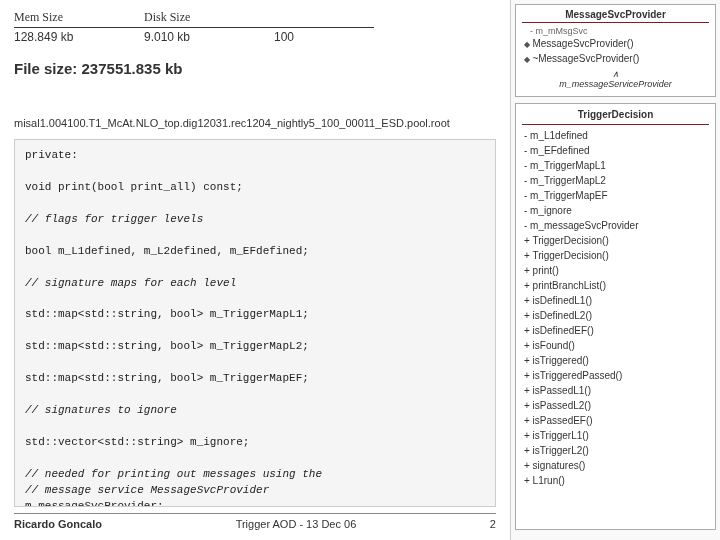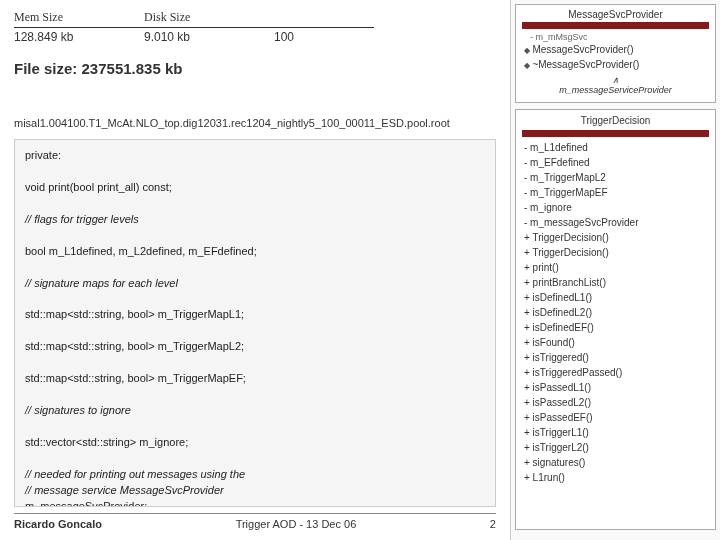--- a/index.html
+++ b/index.html
@@ -68,21 +68,21 @@
       color: #333;
       word-break: break-all;
       margin-top: 40px;
     }
 
     .code-block {
       background: #f5f5f5;
       border: 1px solid #ccc;
       padding: 8px 10px;
       margin: 6px 0;
-      font-family: Liberation Sans, sans-serif;
+      font-family: Liberation Mono, monospace;
       font-size: 11px;
       color: #222;
       line-height: 1.45;
       flex: 1;
       overflow: hidden;
     }
     .code-line { display: block; }
     .code-comment { font-style: italic; }
 
     .footer-bar {
@@ -121,26 +121,26 @@
     }
 
     .panel-box {
       border: 1px solid #aaa;
       background: #fff;
       margin-bottom: 6px;
       padding: 4px 6px;
       font-size: 10px;
     }
     .panel-box-title {
-      font-weight: normal;
+      font-weight: bold;
       text-align: center;
       font-size: 10px;
       color: #333;
       margin-bottom: 3px;
-      border-bottom: 7px solid #7f1d1d;
+      border-bottom: 1px solid #7f1d1d;
       padding-bottom: 2px;
     }
     .panel-item {
       font-size: 10px;
       color: #333;
       line-height: 1.5;
       padding-left: 2px;
     }
     .panel-item.bullet::before {
       content: "◆ ";
@@ -227,20 +227,21 @@
       ∧<br>
       <span>m_messageServiceProvider</span>
     </div>
   </div>
 
   <div class="panel-box" style="flex:1; overflow:hidden; font-size:9.5px; line-height:1.35;">
     <div class="panel-box-title">TriggerDecision</div>
     <div id="trigger-minus-items">
         <div class="panel-item">- m_L1defined</div>
         <div class="panel-item">- m_EFdefined</div>
+        <div class="panel-item">- m_TriggerMapL1</div>
         <div class="panel-item">- m_TriggerMapL2</div>
         <div class="panel-item">- m_TriggerMapEF</div>
         <div class="panel-item">- m_ignore</div>
         <div class="panel-item">- m_messageSvcProvider</div>
       </div>
     <div id="trigger-plus-items">
         <div class="panel-item">+ TriggerDecision()</div>
         <div class="panel-item">+ TriggerDecision()</div>
         <div class="panel-item">+ print()</div>
         <div class="panel-item">+ printBranchList()</div>

